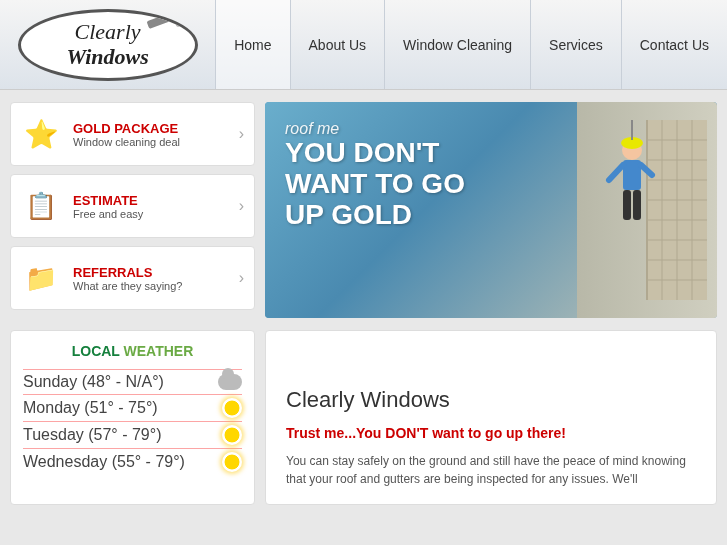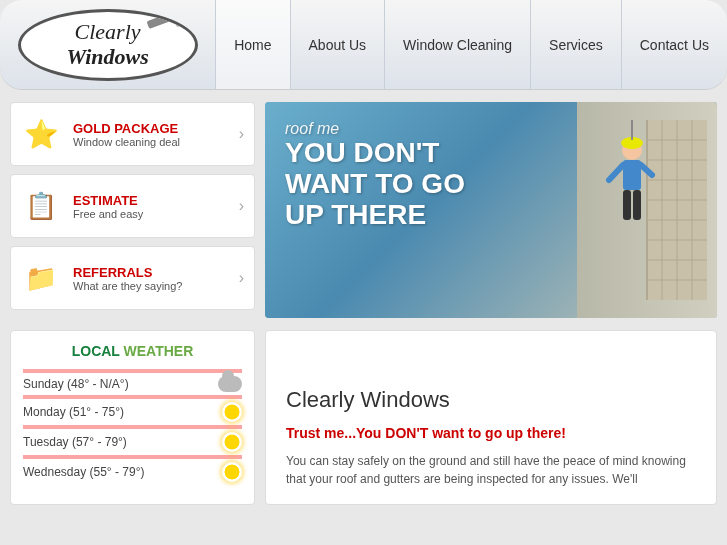--- a/index.html
+++ b/index.html
@@ -5,21 +5,20 @@
     * { margin: 0; padding: 0; box-sizing: border-box; }
     body { font-family: Arial, sans-serif; background: #e8e8e8; width: 727px; }
 
     
     .header {
       display: flex;
       align-items: center;
       background: linear-gradient(to bottom, #f5f5f5, #dde3ea);
       border-bottom: 1px solid #ccc;
       height: 90px;
-      border-radius: 22px;
     }
     .logo-area {
       width: 240px;
       display: flex;
       align-items: center;
       justify-content: center;
       padding: 8px;
     }
     .logo-oval {
       border: 3px solid #555;
@@ -213,24 +212,24 @@
       font-weight: bold;
       margin-bottom: 10px;
       color: #555;
     }
     .weather-title .local { color: #15803d; }
     .weather-title .weather { color: #6aaa44; }
     .weather-row {
       display: flex;
       align-items: center;
       justify-content: space-between;
-      font-size: 12px;
+      font-size: 16px;
       color: #444;
       padding: 3px 0;
-      border-top: 4px solid #fca5a5;
+      border-top: 1px solid #fca5a5;
     }
     .weather-row:first-child { border-top: none; }
     .weather-icon-sun {
       width: 20px;
       height: 20px;
       background: radial-gradient(circle, #ffd700 50%, transparent 55%);
       border-radius: 50%;
       box-shadow: 0 0 4px 2px rgba(255,200,0,0.5);
       flex-shrink: 0;
     }
@@ -347,21 +346,21 @@
       <span class="promo-arrow">›</span>
     </div>
   </div>
 
   <div class="hero-banner">
     <div class="hero-bg"></div>
     <div class="hero-text">
       <div class="trust-me">roof me</div>
       <div class="main-line">YOU DON'T</div>
       <div class="main-line">WANT TO GO</div>
-      <div class="main-line">UP THERE</div>
+      <div class="main-line">UP GOLD</div>
     </div>
 
     <div class="worker-figure">
       <svg width="120" height="180" viewBox="0 0 120 180">
 
         <rect x="60" y="0" width="60" height="180" fill="#c8c0a8"></rect>
         <line x1="60" y1="0" x2="60" y2="180" stroke="#b0a890" stroke-width="2"></line>
         <line x1="75" y1="0" x2="75" y2="180" stroke="#b0a890" stroke-width="1"></line>
         <line x1="90" y1="0" x2="90" y2="180" stroke="#b0a890" stroke-width="1"></line>
         <line x1="105" y1="0" x2="105" y2="180" stroke="#b0a890" stroke-width="1"></line>

